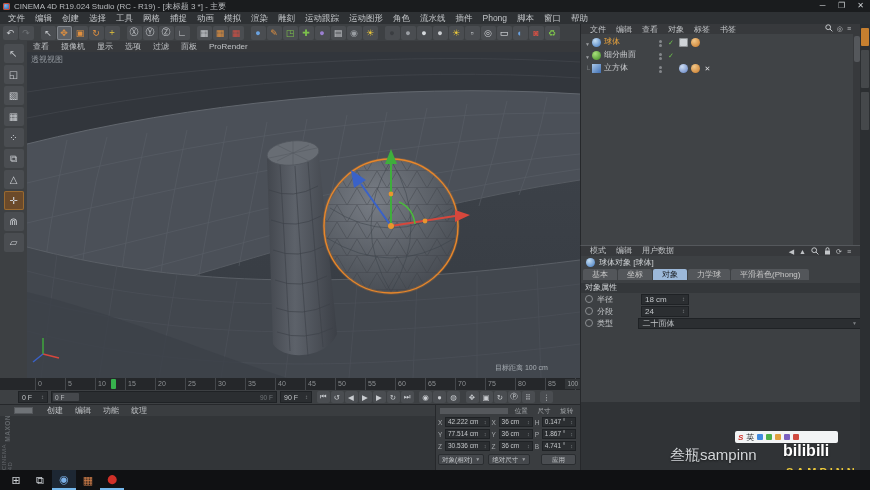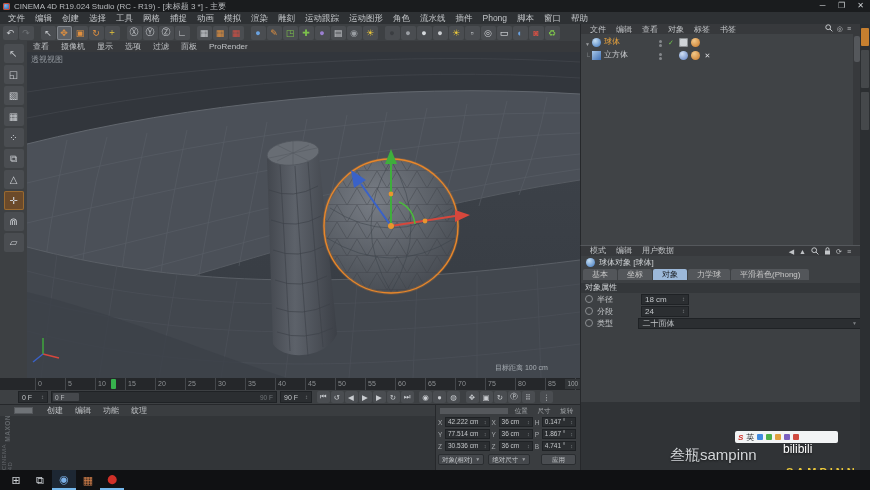--- a/index.html
+++ b/index.html
@@ -130,21 +130,21 @@
   #dock{left:860px;top:24px;width:10px;height:446px;background:#2c2f32}
   #dock-tab-orange{position:absolute;left:1px;top:4px;width:8px;height:18px;background:#c67f2f;border-radius:1px}
   .dock-tab{position:absolute;left:1px;width:8px;height:38px;background:#45484b;border-radius:1px}
 
   
   #ime-bar{left:735px;top:431px;width:97px;height:12px;background:#f2f4f5;border-radius:2px;display:flex;align-items:center;padding:0 3px;gap:3px;font-size:8px}
   #ime-s{color:#d03028;font-weight:800;font-style:italic}
   #ime-lang{color:#2a2d30}
   .ime-dot{width:6px;height:6px;border-radius:1px}
   #wm-name{left:670px;top:446px;font-size:15px;color:#d4d7da;text-shadow:0 1px 2px rgba(0,0,0,.5)}
-  #wm-bili{left:783px;top:442px;font-size:12px;font-weight:400;color:#ffffff;letter-spacing:0;text-shadow:0 1px 2px rgba(0,0,0,.5)}
+  #wm-bili{left:783px;top:442px;font-size:16px;font-weight:700;color:#ffffff;letter-spacing:0;text-shadow:0 1px 2px rgba(0,0,0,.5)}
   #wm-samp{left:786px;top:466px;font-size:11px;font-weight:700;color:#e9c73a;letter-spacing:3px}
 
   
   #taskbar{left:0;top:470px;width:870px;height:20px;background:#101113;display:flex;align-items:center;padding-left:4px}
   .tki{width:24px;height:20px;display:flex;align-items:center;justify-content:center;font-size:11px;color:#cfd3d7;box-sizing:border-box}
   .tki.active{background:#1d2733;border-bottom:2px solid #76b9ed}
   .tki.active2{border-bottom:2px solid #76b9ed}
   #tk-c4d{color:#7ab0e8}
   #tk-photos{color:#d27f4a}
   #tk-rec{color:#d03028;font-size:9px}
@@ -569,20 +569,30 @@
     <span class="obj-name sel">球体</span>
     <span class="vdots">
         <i></i>
         <i></i>
       </span>
     <span class="chk">✓</span>
     <span class="tag t-sel"></span>
     <span class="tag t-orange"></span>
   </div>
   <div class="om-row">
+    <span class="exp">▼</span>
+    <span class="oi subdiv"></span>
+    <span class="obj-name">细分曲面</span>
+    <span class="vdots">
+        <i></i>
+        <i></i>
+      </span>
+    <span class="chk">✓</span>
+  </div>
+  <div class="om-row">
     <span class="elbow">└</span>
     <span class="oi cube"></span>
     <span class="obj-name">立方体</span>
     <span class="vdots">
         <i></i>
         <i></i>
       </span>
     <span class="chk"></span>
     <span class="tag t-phong"></span>
     <span class="tag t-orange"></span>

